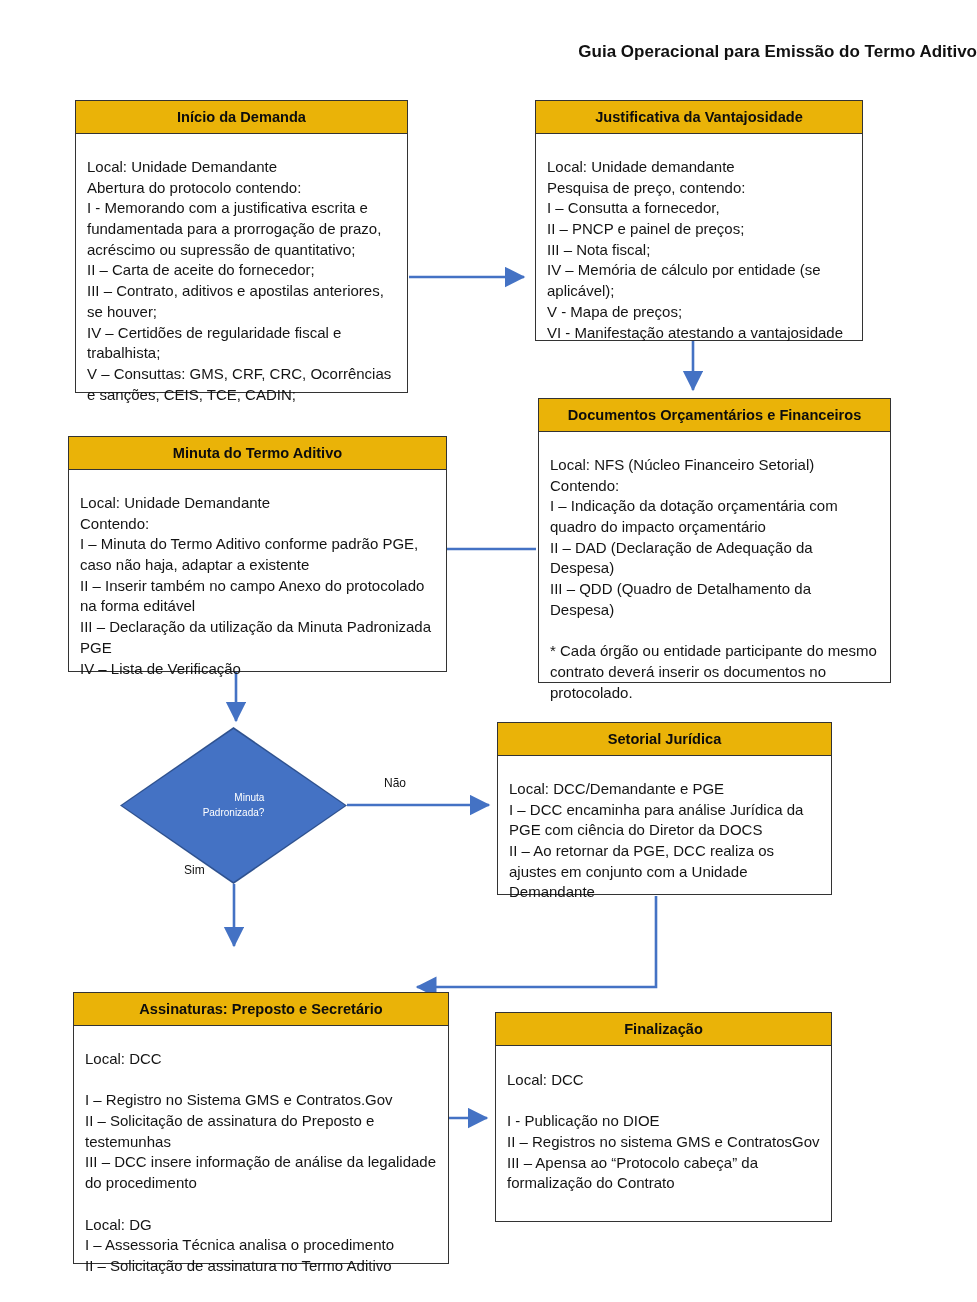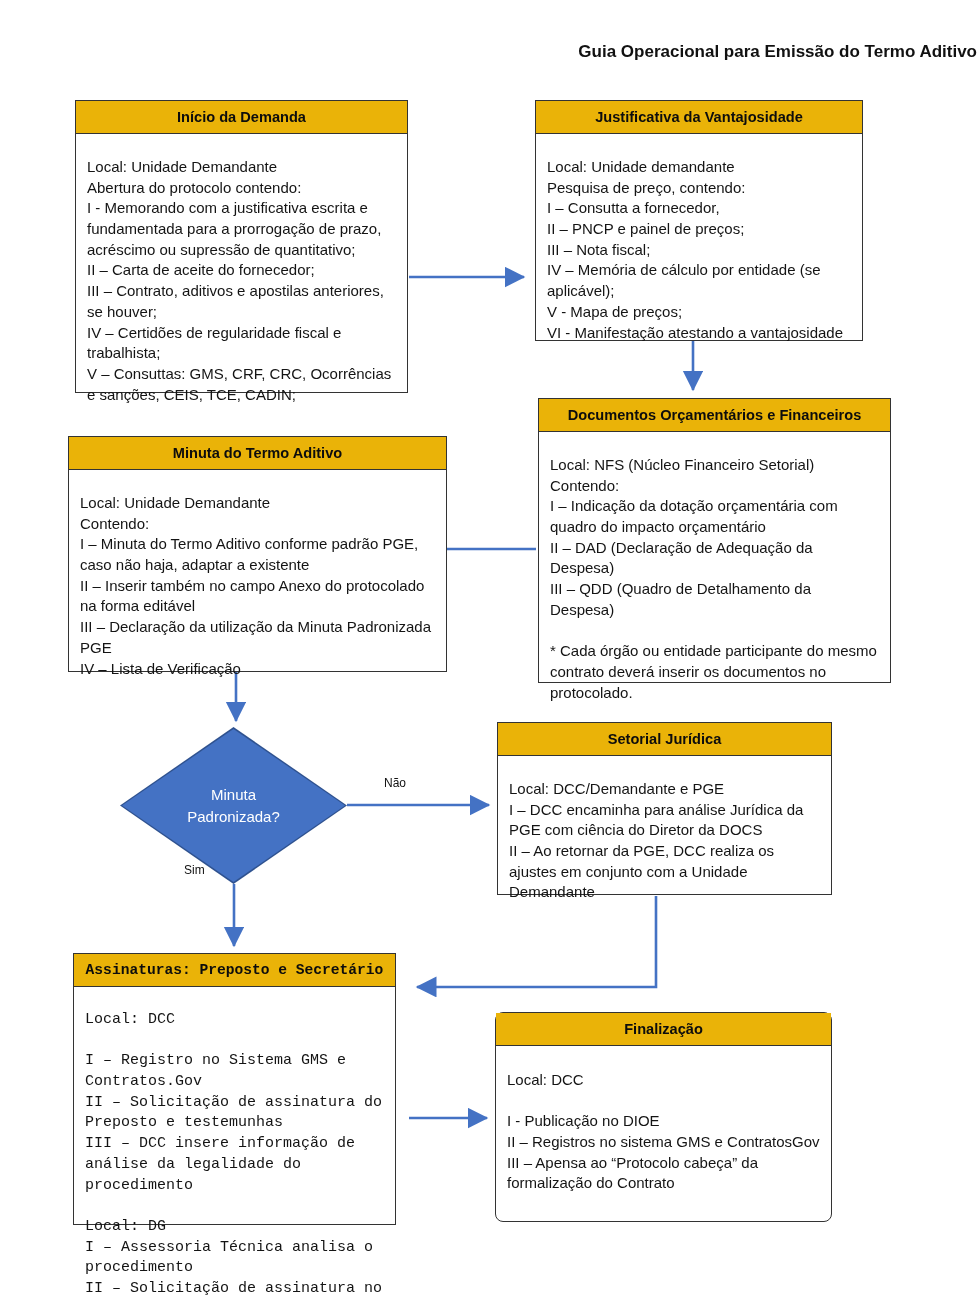--- a/index.html
+++ b/index.html
@@ -31,22 +31,22 @@
   .diamond-outer {
     position: absolute; inset: 0; background: #2F528F;
     clip-path: polygon(50% 0, 100% 50%, 50% 100%, 0 50%);
   }
   .diamond-inner {
     position: absolute; inset: 2px; background: #4472C4;
     clip-path: polygon(50% 0, 100% 50%, 50% 100%, 0 50%);
   }
   .diamond-label {
     position: absolute; inset: 0; display: flex;
-    align-items: center; justify-content: center; text-align: center;
-    color: #ffffff; font-size: 15px; white-space: pre-line; line-height: 1.45;
+    align-items: center; justify-content: center; text-align: right;
+    color: #ffffff; font-size: 10px; white-space: pre-line; line-height: 1.45;
   }
   .edge-label { position: absolute; font-size: 12px; color: #111; }
   .connectors { position: absolute; left: 0; top: 0; pointer-events: none; }
 </style>
 </head>
 <body>
 
 <div class="page-title">Guia Operacional para Emissão do Termo Aditivo</div>
 
 <svg class="connectors" width="977" height="1302">
@@ -130,36 +130,36 @@
 
 <div class="flow-box" style="left:497px; top:722px; width:335px; height:173px;">
   <div class="box-header">
     <span>Setorial Jurídica</span>
   </div>
   <div class="box-body">Local: DCC/Demandante e PGE
 I – DCC encaminha para análise Jurídica da PGE com ciência do Diretor da DOCS
 II – Ao retornar da PGE, DCC realiza os ajustes em conjunto com a Unidade Demandante</div>
 </div>
 
-<div class="flow-box" style="left:73px; top:953px; width:323px; height:272px;font-family:Liberation Mono, monospace;">
+<div class="flow-box" style="left:73px; top:992px; width:376px; height:272px;">
   <div class="box-header">
     <span>Assinaturas: Preposto e Secretário</span>
   </div>
   <div class="box-body">Local: DCC
 
 I – Registro no Sistema GMS e Contratos.Gov
 II – Solicitação de assinatura do Preposto e testemunhas
 III – DCC insere informação de análise da legalidade do procedimento
 
 Local: DG
 I – Assessoria Técnica analisa o procedimento
 II – Solicitação de assinatura no Termo Aditivo</div>
 </div>
 
-<div class="flow-box" style="left:495px; top:1012px; width:337px; height:210px;border-radius:8px;">
+<div class="flow-box" style="left:495px; top:1012px; width:337px; height:210px;">
   <div class="box-header">
     <span>Finalização</span>
   </div>
   <div class="box-body pad-top">Local: DCC
 
 I - Publicação no DIOE
 II – Registros no sistema GMS e ContratosGov
 III – Apensa ao “Protocolo cabeça” da formalização do Contrato</div>
 </div>
 

